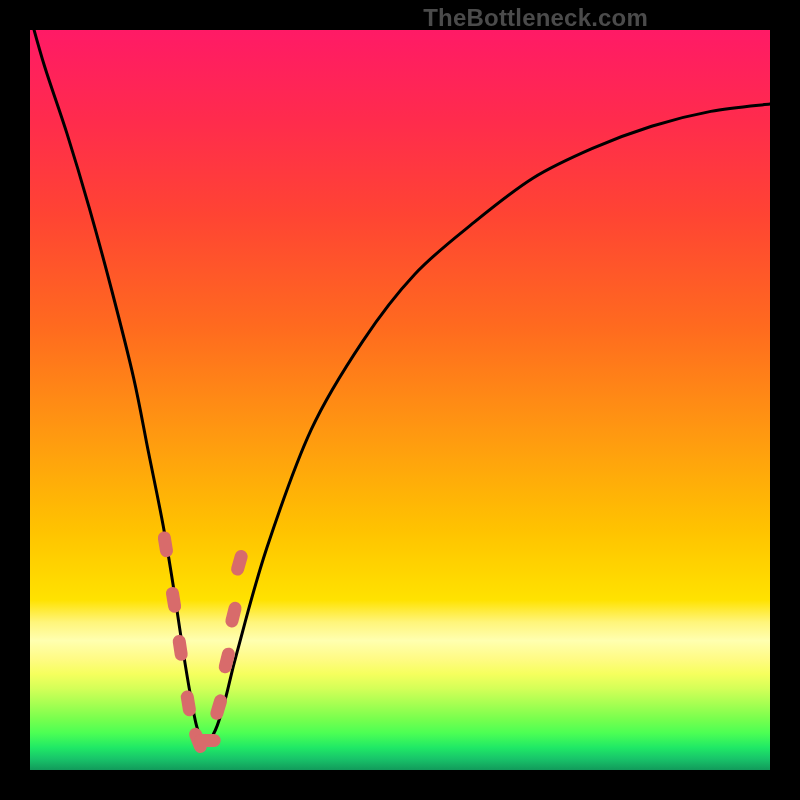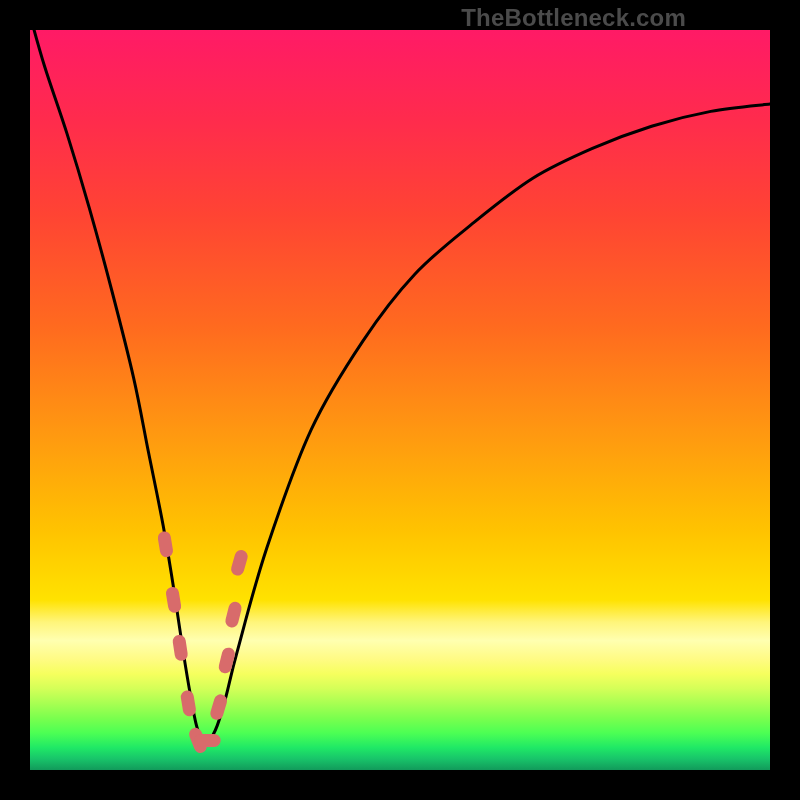--- a/index.html
+++ b/index.html
@@ -11,21 +11,20 @@
     overflow: hidden;
     font-family: Arial, Helvetica, sans-serif;
   }
   .frame {
     position: absolute;
     left: 0;
     top: 0;
     width: 658px;
     height: 800px;
     background: #000;
-    padding-left: 38px;
   }
   .plot-area {
     position: absolute;
     left: 30px;
     top: 30px;
     width: 740px;
     height: 740px;
     
     background: linear-gradient(
       to bottom,

